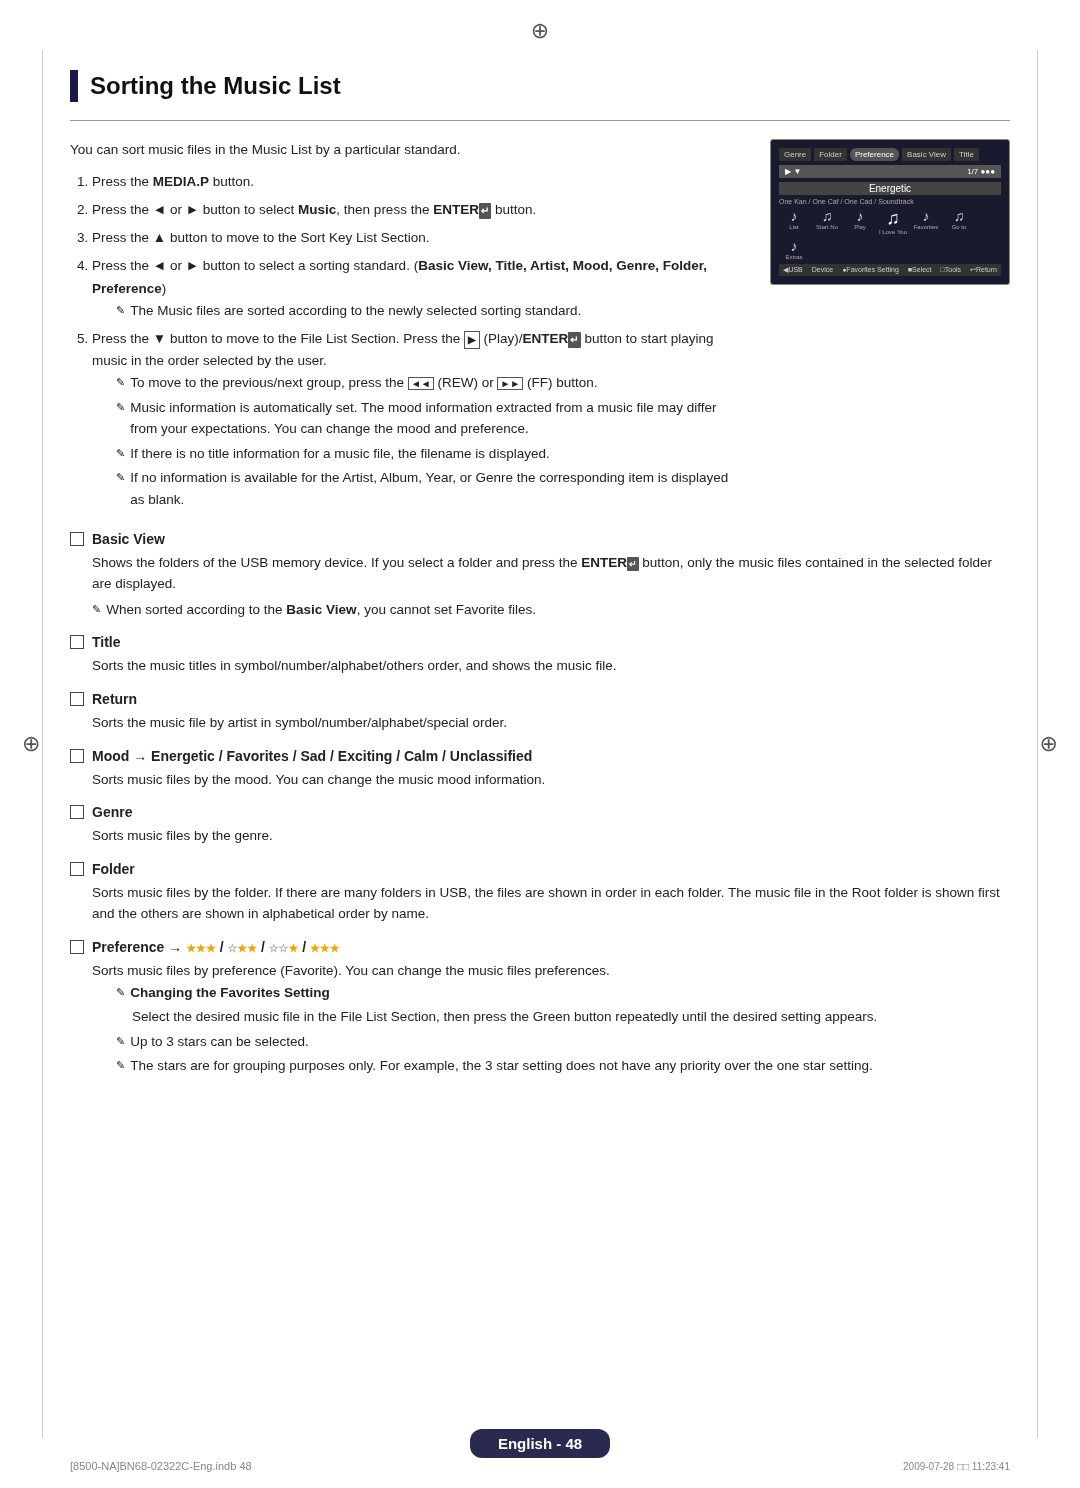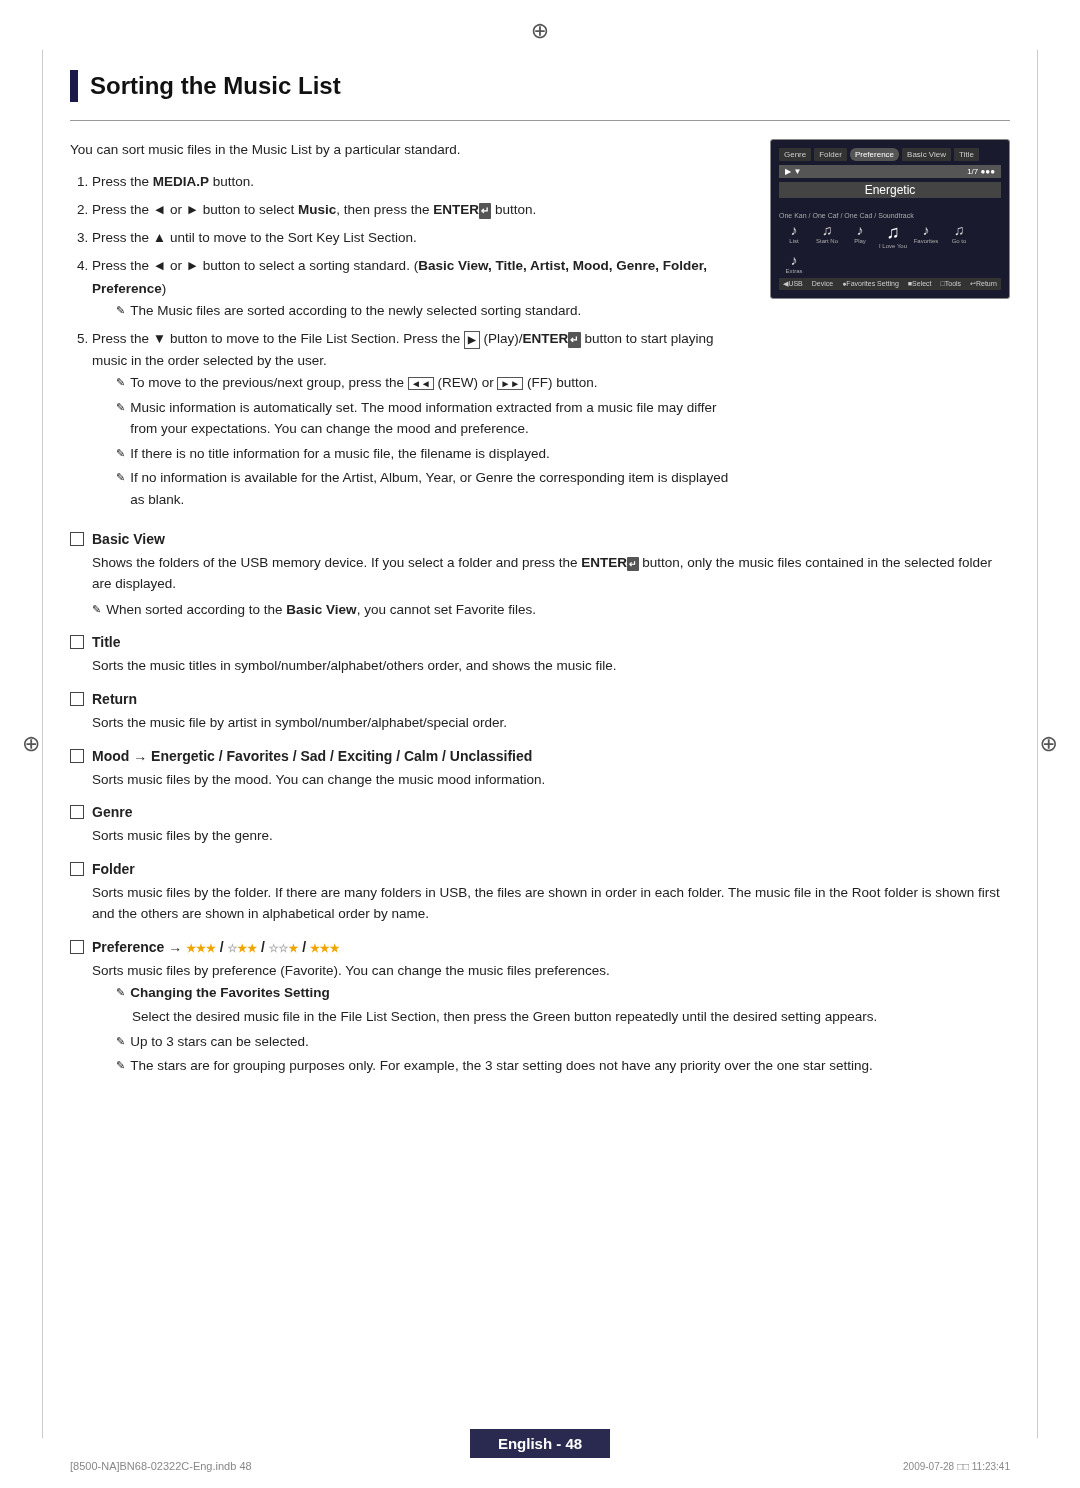--- a/index.html
+++ b/index.html
@@ -164,23 +164,23 @@
       background: #333;
       display: flex;
       justify-content: space-between;
       padding: 2px 4px;
       font-size: 7px;
       color: #ccc;
     }
     .tv-energetic-label {
       background: #444;
       color: #fff;
-      font-size: 12px;
+      font-size: 10px;
       padding: 1px 4px;
-      margin-bottom: 14px;
+      margin-bottom: 3px;
       text-align: center;
     }
     .tv-song-info {
       display: flex;
       gap: 2px;
       margin-bottom: 3px;
       font-size: 7px;
       color: #aaa;
     }
 
@@ -219,21 +219,21 @@
       display: flex;
       justify-content: center;
       align-items: center;
     }
     .english-badge {
       background: #2a2a50;
       color: #fff;
       padding: 6px 28px;
       font-size: 15px;
       font-weight: bold;
-      border-radius: 0;
+      border-radius: 12px;
     }
 
     .footer-meta-left {
       position: absolute;
       bottom: 16px;
       left: 70px;
       font-size: 11px;
       color: #888;
     }
     .footer-meta-right {
@@ -324,21 +324,21 @@
       <p class="intro-text">You can sort music files in the Music List by a particular standard.</p>
 
       <ol class="steps">
         <li>
           Press the <strong>MEDIA.P</strong> button.
         </li>
         <li>
           Press the ◄ or ► button to select <strong>Music</strong>, then press the <strong>ENTER<span style="display:inline-block;background:#555;color:#fff;padding:0 2px;font-size:10px;border-radius:1px;">↵</span></strong> button.
         </li>
         <li>
-          Press the ▲ until to move to the Sort Key List Section.
+          Press the ▲ button to move to the Sort Key List Section.
         </li>
         <li>
           Press the ◄ or ► button to select a sorting standard. (<strong>Basic View, Title, Artist, Mood, Genre, Folder, Preference</strong>)
           <div class="note-block">
             <div class="note-row">
               <span class="note-sym">✎</span>
               <span>The Music files are sorted according to the newly selected sorting standard.</span>
             </div>
           </div>
         </li>

